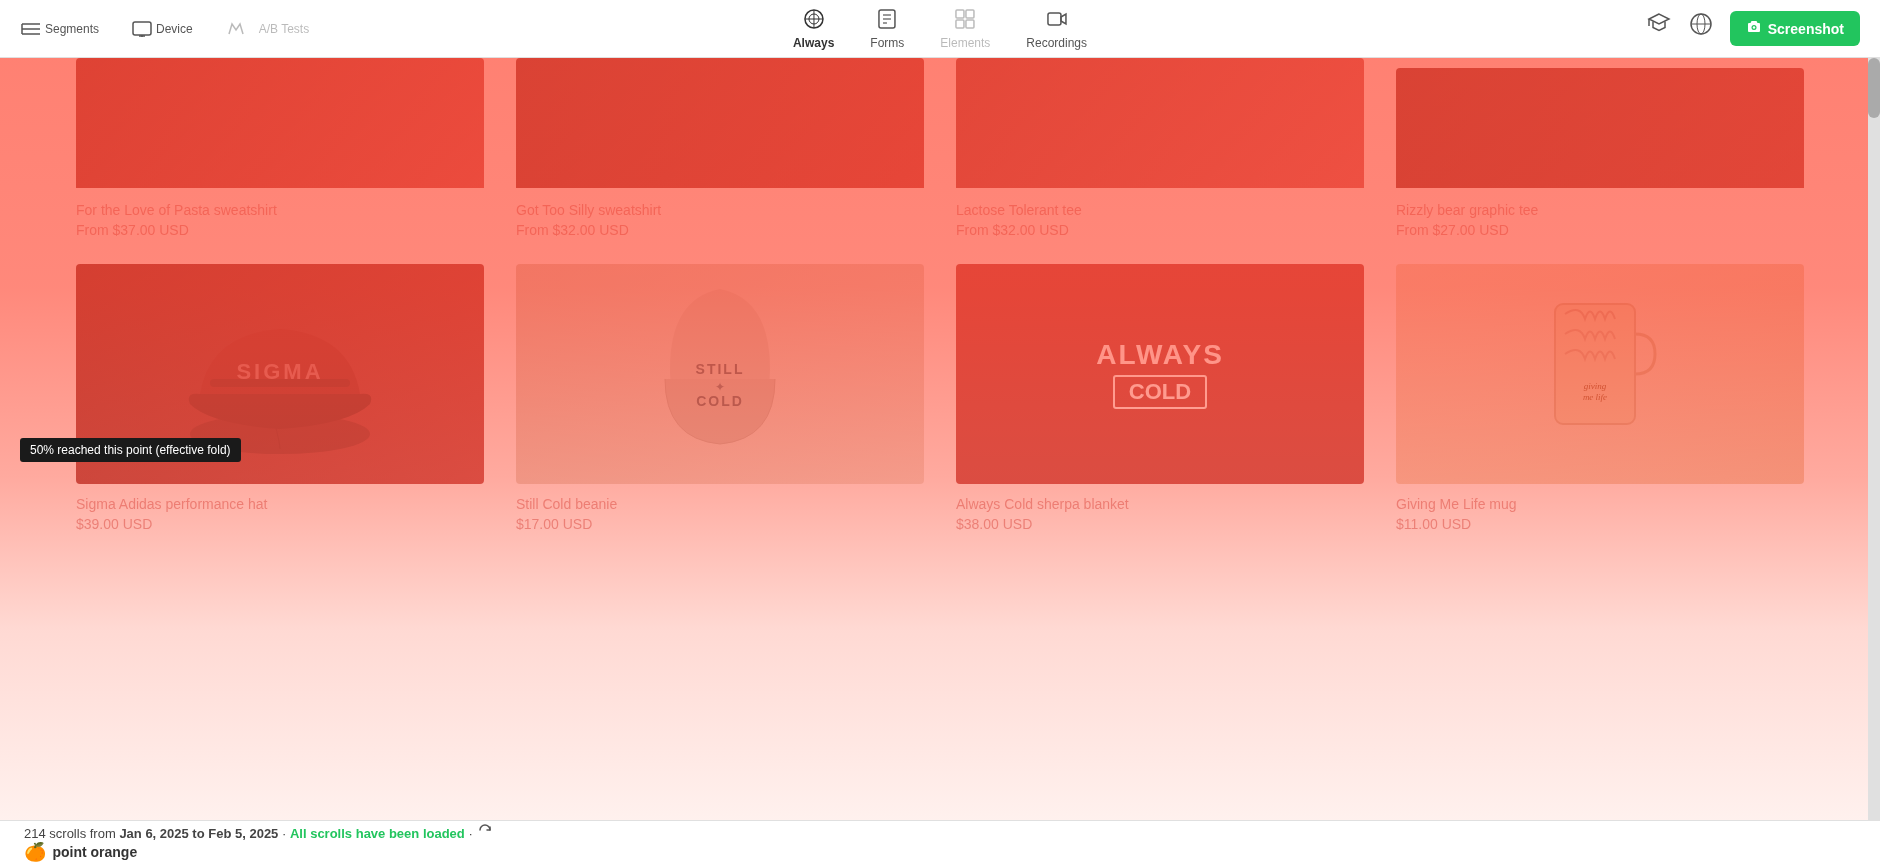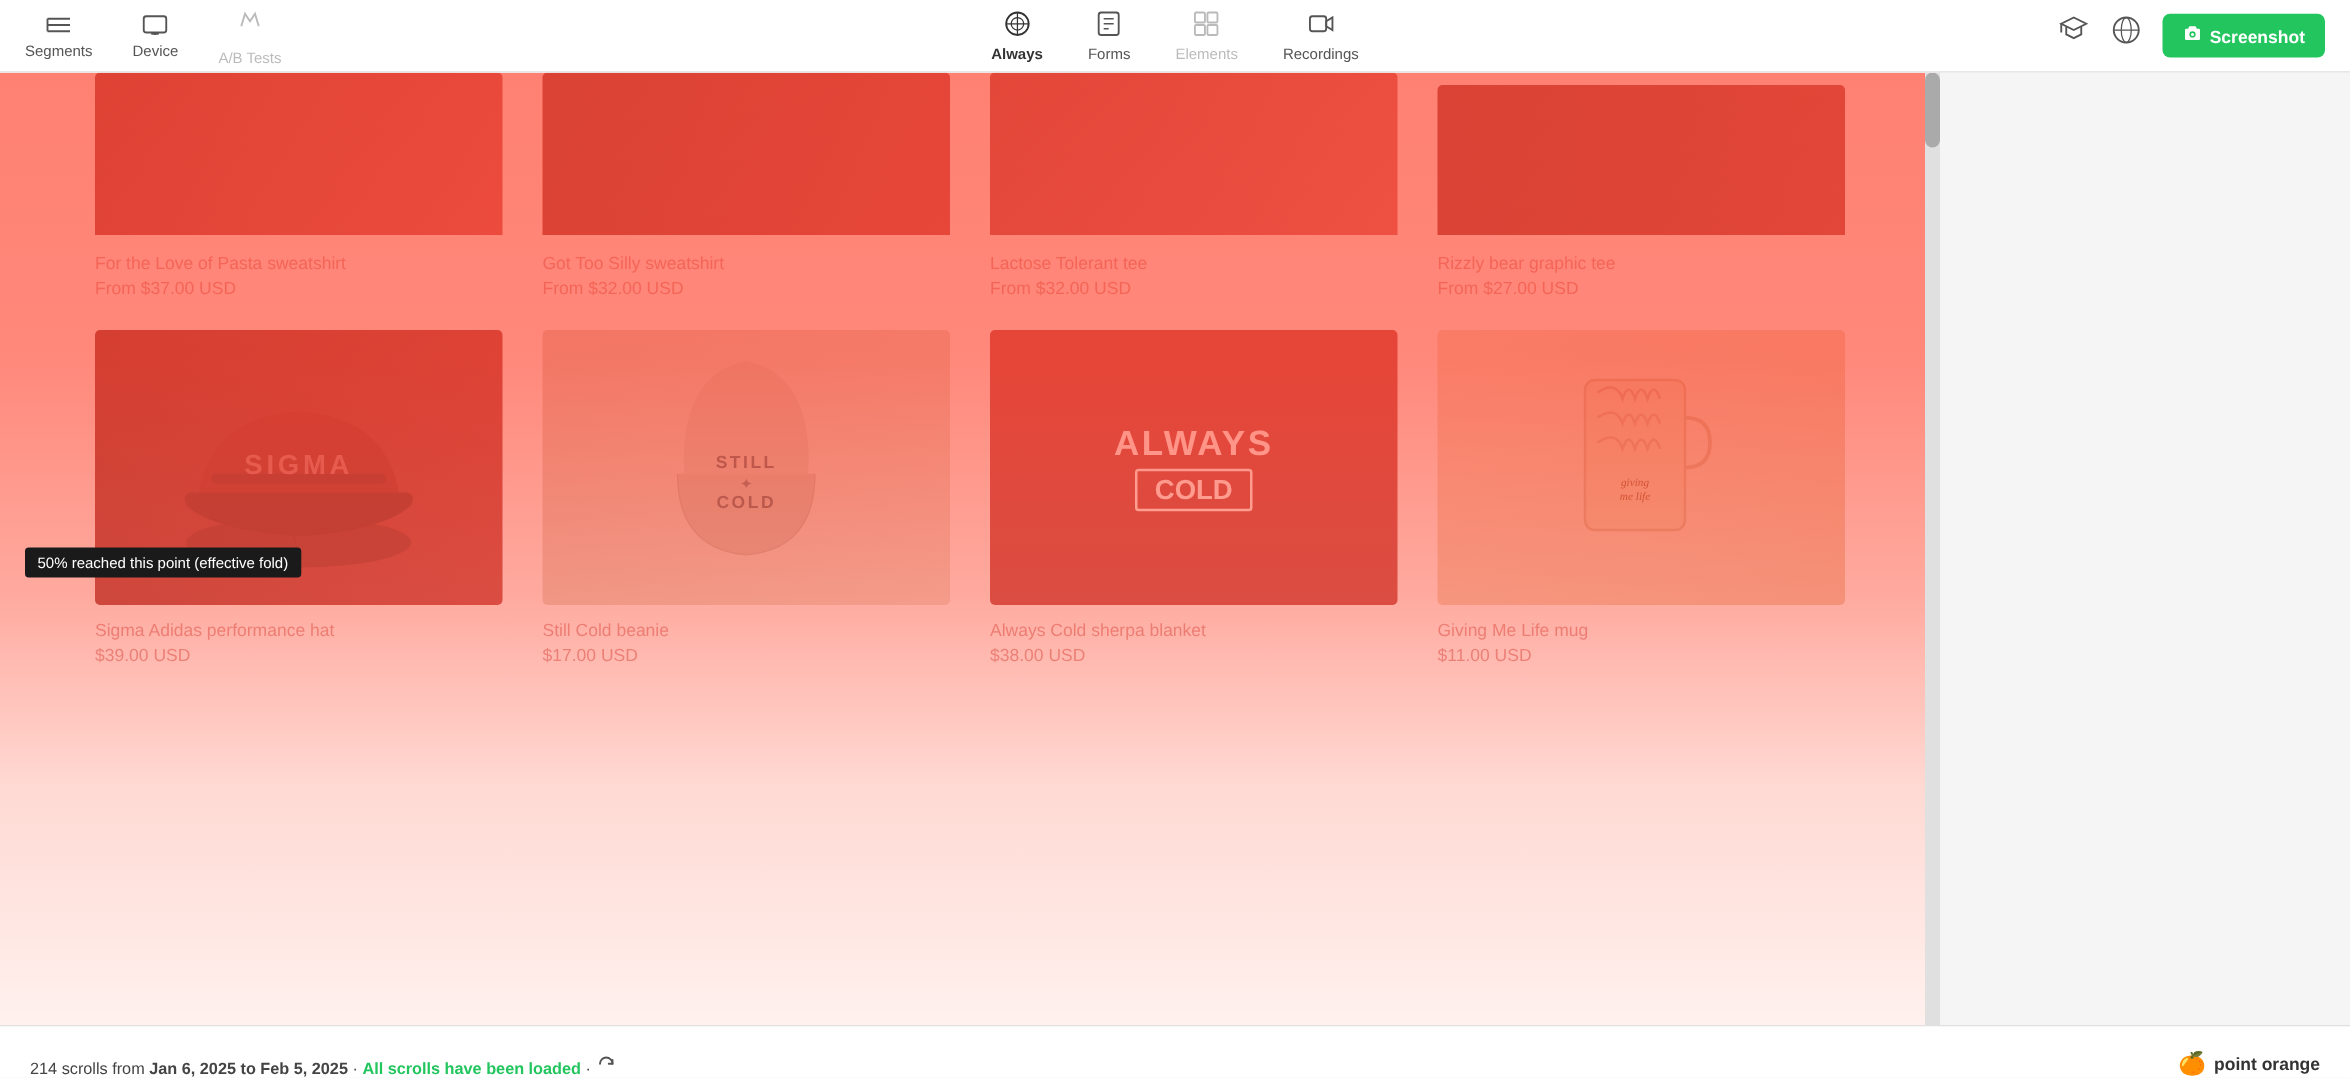--- a/index.html
+++ b/index.html
@@ -17,21 +17,21 @@
       position: relative;
       z-index: 10;
     }
     .nav-left {
       display: flex;
       align-items: center;
       gap: 32px;
     }
     .nav-item {
       display: flex;
-      flex-direction: column;
+      flex-direction: row;
       align-items: center;
       gap: 3px;
       cursor: pointer;
       color: #555;
       font-size: 12px;
     }
     .nav-item .icon-svg {
       width: 22px;
       height: 22px;
       display: flex;
@@ -72,21 +72,21 @@
       font-weight: 600;
       cursor: pointer;
       display: flex;
       align-items: center;
       gap: 6px;
     }
 
     
     .main-content {
       position: relative;
-      width: 1552px;
+      width: 1880px;
       height: 762px; 
       overflow: hidden;
       padding-left: 32px;
     }
 
     
     .heatmap-bg {
       width: 100%;
       height: 100%;
       background: linear-gradient(
@@ -219,25 +219,26 @@
       background: #aaa;
       border-radius: 6px;
     }
 
     
     .footer-bar {
       height: 42px;
       background: #fff;
       border-top: 1px solid #e0e0e0;
       display: flex;
-      align-items: flex-end;
+      align-items: flex-start;
       justify-content: space-between;
       padding: 0 24px;
       font-size: 13px;
       color: #444;
+      flex-direction: column;
     }
     .footer-left {
       display: flex;
       align-items: center;
       gap: 6px;
     }
     .footer-bold { font-weight: 700; }
     .footer-green { color: #22c55e; font-weight: 600; }
     .footer-right {
       display: flex;

